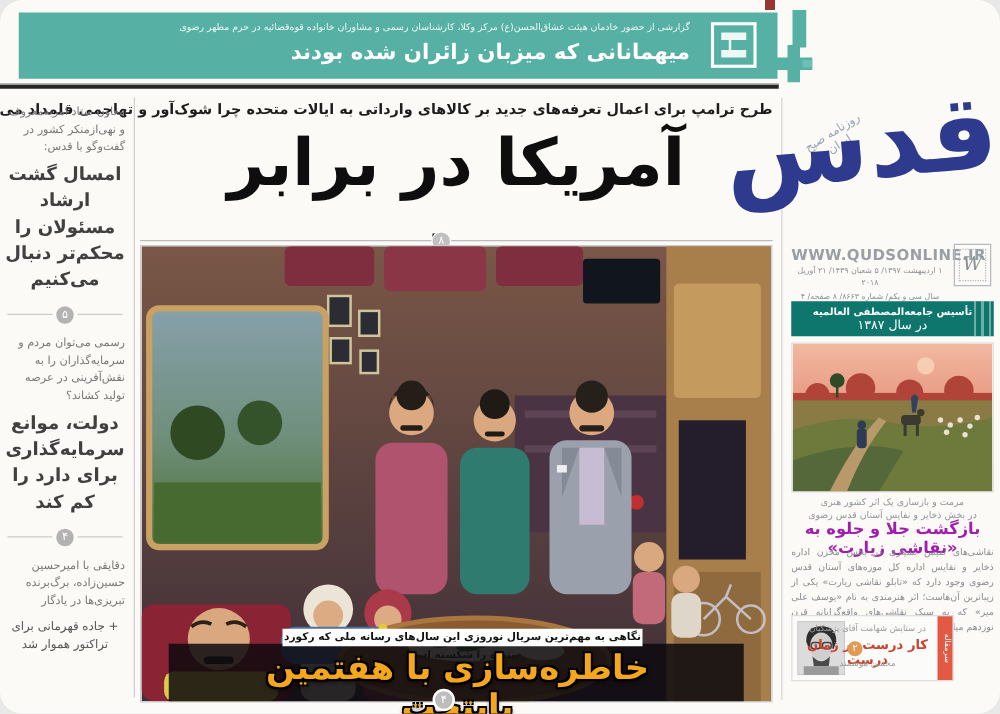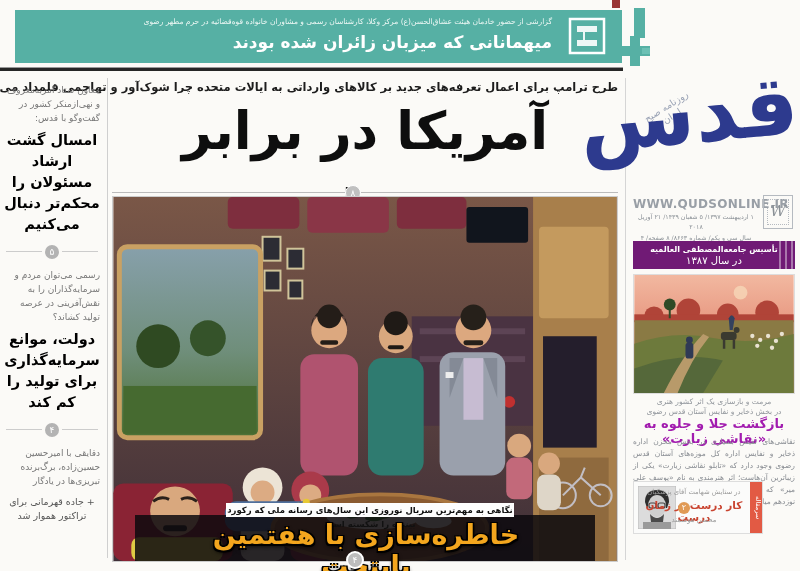--- a/index.html
+++ b/index.html
@@ -1,17 +1,17 @@
 <!DOCTYPE html>
 <html lang="fa"><head>
 <meta charset="utf-8">
 <style>
   html,body{margin:0;padding:0;background:#e8e8e8;}
   #page{position:relative;width:800px;height:571px;background:#fbfaf7;overflow:hidden;
-        font-family:"DejaVu Sans",sans-serif;margin:0 auto;}
+        font-family:"DejaVu Sans",sans-serif;margin:0 auto;border-radius:18px;}
   [dir=rtl]{direction:rtl;}
   
   .banner{position:absolute;left:15px;top:10px;width:607px;height:53px;background:#56b0a4;}
   .banner-kicker{position:absolute;right:70px;top:7px;width:500px;font-size:7.5px;color:#eef8f5;text-align:right;}
   .banner-title{position:absolute;right:70px;top:22px;width:500px;font-size:17px;font-weight:bold;color:#fff;text-align:right;}
   .kufic{position:absolute;right:16px;top:7px;width:38px;height:38px;}
   .banner-plus{position:absolute;left:605px;top:26px;width:30px;height:30px;}
   .banner-tab{position:absolute;left:619px;top:-2px;width:11px;height:30px;background:#56b0a4;}
   .red-mini{position:absolute;left:612px;top:0;width:8px;height:8px;background:#9a3535;}
   .stamp{position:absolute;left:20px;top:34px;width:13px;height:13px;border:2px solid #4a5a8a;border-radius:50%;opacity:.75;}
@@ -31,46 +31,46 @@
   .photo-strip{position:absolute;left:113px;top:306px;width:288px;height:14px;background:#fdfdfd;
                font-size:8.5px;font-weight:bold;color:#111;text-align:center;line-height:14px;}
   .photo-title{position:absolute;left:60px;top:322px;width:386px;font-size:27px;font-weight:bold;color:#f3a61e;text-align:center;
                text-shadow:-1.5px -1.5px 0 #000,1.5px -1.5px 0 #000,-1.5px 1.5px 0 #000,1.5px 1.5px 0 #000,0 2px 4px #000;}
   .photo-num{position:absolute;left:346px;top:551px;background:#bdbdbd;border:2px solid #fff;}
   
   .vline1{position:absolute;left:107px;top:78px;width:1px;height:480px;background:#cfcfcf;}
   .vline2{position:absolute;left:625px;top:78px;width:1px;height:482px;background:#d5d5d5;}
   .sidebar{position:absolute;left:0;top:84px;width:104px;padding:0 4px;box-sizing:border-box;}
   .sb-kicker{font-size:9px;color:#777;line-height:1.55;}
-  .sb-head{font-size:14.5px;font-weight:bold;color:#000000;text-align:center;line-height:1.45;margin-top:4px;}
+  .sb-head{font-size:14.5px;font-weight:bold;color:#404040;text-align:center;line-height:1.45;margin-top:4px;}
   .sb-sub{font-size:9.5px;color:#555;text-align:center;line-height:1.5;margin-top:6px;}
   .sb-div{display:flex;align-items:center;gap:3px;margin:10px 2px;}
   .sb-div i{flex:1;height:1px;background:#ccc;}
   
   .tagline{position:absolute;left:634px;top:100px;width:70px;font-size:9.5px;color:#9aa3b5;transform:rotate(-32deg);text-align:center;}
   .logo{position:absolute;left:640px;top:36px;width:158px;height:150px;font-size:84px;font-weight:bold;color:#2d3a8e;
         text-align:center;line-height:150px;transform:rotate(-5deg);}
   .site{position:absolute;left:633px;top:197px;width:126px;font-size:12px;font-weight:bold;color:#999fa6;text-align:center;letter-spacing:.3px;}
   .wbadge{position:absolute;left:763px;top:195px;width:30px;height:34px;border:1px solid #b5bac0;box-sizing:border-box;
           font-family:"DejaVu Serif",serif;font-size:15px;font-style:italic;color:#8a9096;text-align:center;line-height:30px;}
   .wbadge:before{content:"";position:absolute;inset:3px;border:1px dotted #b5bac0;}
   .issue{position:absolute;left:633px;top:212px;width:126px;font-size:6.3px;color:#8a9096;text-align:center;line-height:1.65;}
-  .redbar{position:absolute;left:633px;top:241px;width:162px;height:28px;background:#701a75;color:#fff;text-align:center;}
+  .redbar{position:absolute;left:633px;top:241px;width:162px;height:28px;background:#0f766e;color:#fff;text-align:center;}
   .redbar:before{content:"";position:absolute;right:0;top:0;width:16px;height:28px;
       background:repeating-linear-gradient(90deg,rgba(255,255,255,.4) 0 2px,transparent 2px 6px);}
   .redbar .l1{font-size:8px;font-weight:bold;margin-top:4px;}
   .redbar .l2{font-size:10px;margin-top:1px;}
   .painting{position:absolute;left:633px;top:274px;width:162px;height:120px;border:1px solid #ddd;box-sizing:border-box;}
   .painting svg{display:block;width:100%;height:100%;}
   .art-k{position:absolute;left:633px;width:162px;font-size:7.5px;color:#90959b;text-align:center;}
   .art-head{position:absolute;left:633px;top:416px;width:162px;font-size:13px;font-weight:bold;color:#a21caf;text-align:center;}
   .art-body{position:absolute;left:633px;top:436px;width:162px;font-size:7.5px;color:#888c92;text-align:justify;line-height:1.6;}
   .art-num{position:absolute;left:707px;top:490px;background:#c0c0c0;}
   
-  .edit{position:absolute;left:633px;top:481px;width:130px;height:53px;border:1px solid #ddd;background:#fbfbfa;box-sizing:border-box;}
+  .edit{position:absolute;left:633px;top:492px;width:130px;height:53px;border:1px solid #ddd;background:#fbfbfa;box-sizing:border-box;}
   .edit-tab{position:absolute;right:0;top:0;width:12px;height:100%;background:#e25a44;color:#fff;font-size:6.5px;
             writing-mode:vertical-rl;text-align:center;letter-spacing:1px;}
   .edit-photo{position:absolute;left:4px;top:4px;width:38px;height:43px;}
   .edit-kicker{position:absolute;right:18px;top:6px;width:100px;font-size:6.8px;color:#9a9a9a;text-align:center;}
   .edit-head{position:absolute;right:18px;top:17px;width:100px;font-size:10.5px;font-weight:bold;color:#c94430;text-align:center;}
   .edit-byline{position:absolute;right:18px;top:34px;width:100px;font-size:7px;color:#9a9a9a;text-align:center;}
   .edit-num{position:absolute;left:44px;top:20px;width:12px;height:12px;line-height:12px;font-size:8px;background:#e09a55;}
 </style>
 </head>
 <body>
@@ -221,21 +221,21 @@
       <div class="sb-kicker">معاون ستاد امربه‌معروف و نهی‌ازمنکر کشور در گفت‌وگو با قدس:</div>
       <div class="sb-head">امسال گشت ارشاد مسئولان را محکم‌تر دنبال می‌کنیم</div>
       <div class="sb-div">
           <i></i>
           <span class="numcircle">۵</span>
           <i></i>
         </div>
     </div>
     <div>
       <div class="sb-kicker">رسمی می‌توان مردم و سرمایه‌گذاران را به نقش‌آفرینی در عرصه تولید کشاند؟</div>
-      <div class="sb-head">دولت، موانع سرمایه‌گذاری برای تولید را کم کند</div>
+      <div class="sb-head">دولت، موانع سرمایه‌گذاری برای دارد را کم کند</div>
       <div class="sb-div">
           <i></i>
           <span class="numcircle">۴</span>
           <i></i>
         </div>
     </div>
     <div>
       <div class="sb-kicker">دقایقی با امیرحسین حسین‌زاده، برگ‌برنده تبریزی‌ها در یادگار</div>
       <div class="sb-sub">+ جاده قهرمانی برای تراکتور هموار شد</div>
 

